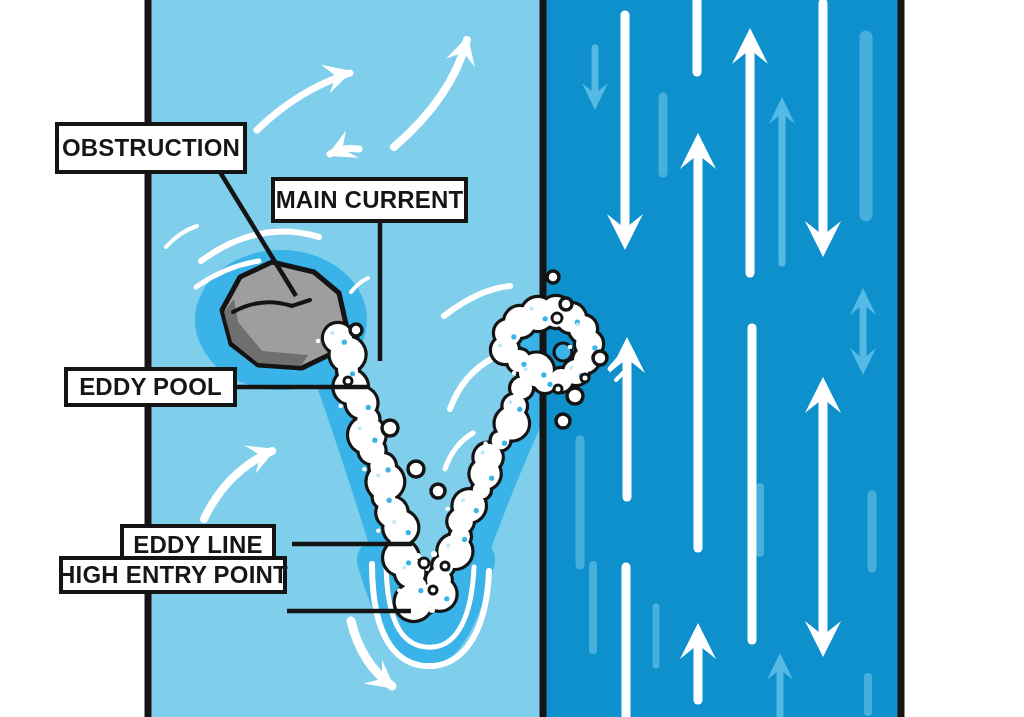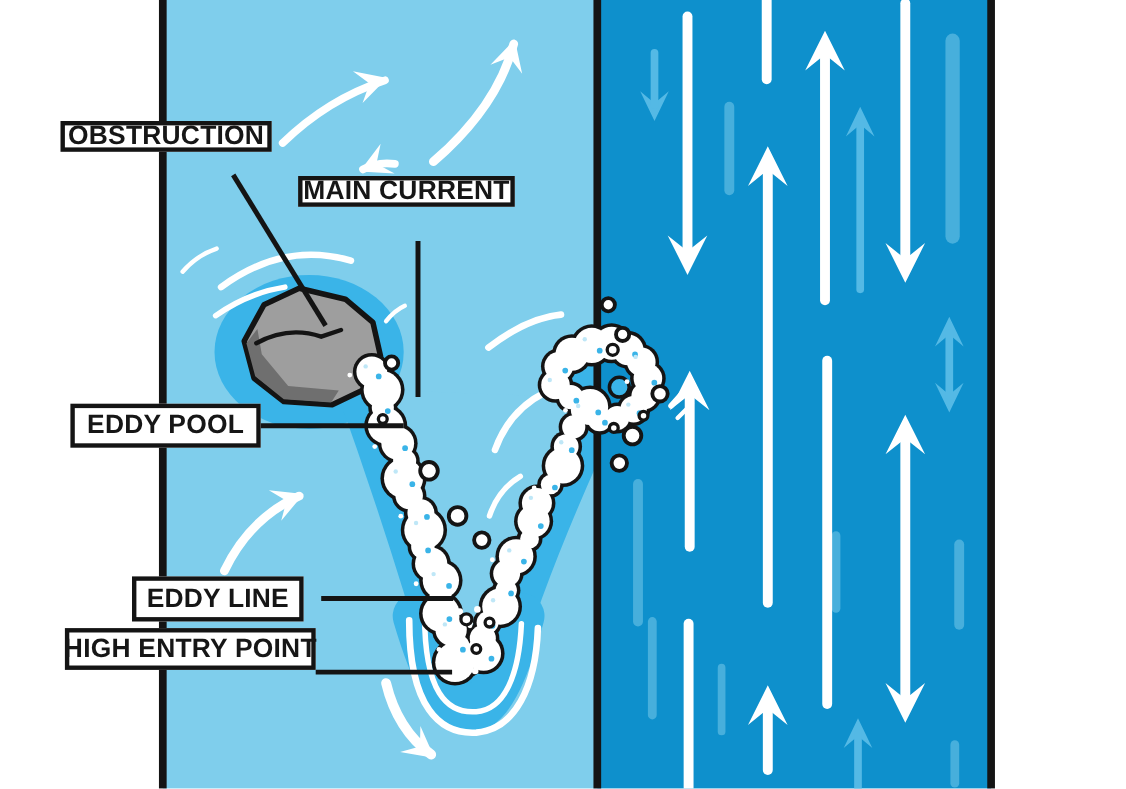--- a/index.html
+++ b/index.html
@@ -323,18 +323,18 @@
         <circle cx="563" cy="421" r="7" fill="#ffffff" stroke="#141414" stroke-width="3.5"></circle>
       </g>
       <g>
         <line x1="212" y1="159" x2="296" y2="296" stroke="#141414" stroke-width="4.5"></line>
         <line x1="380" y1="219" x2="380" y2="361" stroke="#141414" stroke-width="4.5"></line>
         <line x1="225" y1="387" x2="367" y2="387" stroke="#141414" stroke-width="4.5"></line>
         <line x1="292" y1="544" x2="412" y2="544" stroke="#141414" stroke-width="4.5"></line>
         <line x1="287" y1="611" x2="411" y2="611" stroke="#141414" stroke-width="4.5"></line>
       </g>
     </svg>
-  <div class="label" style="left: 55px; top: 110px; width: 192px; height: 28px;">OBSTRUCTION</div>
-  <div class="label" style="left: 271px; top: 160px; width: 197px; height: 28px;">MAIN CURRENT</div>
+  <div class="label" style="left: 55px; top: 122px; width: 192px; height: 52px;">OBSTRUCTION</div>
+  <div class="label" style="left: 271px; top: 177px; width: 197px; height: 46px;">MAIN CURRENT</div>
   <div class="label" style="left: 64px; top: 367px; width: 173px; height: 40px;">EDDY POOL</div>
   <div class="label" style="left: 120px; top: 524px; width: 156px; height: 41px;">EDDY LINE</div>
-  <div class="label" style="left: 59px; top: 571px; width: 228px; height: 38px;">HIGH ENTRY POINT</div>
+  <div class="label" style="left: 59px; top: 556px; width: 228px; height: 38px;">HIGH ENTRY POINT</div>
 </div>
 
 </body></html>

